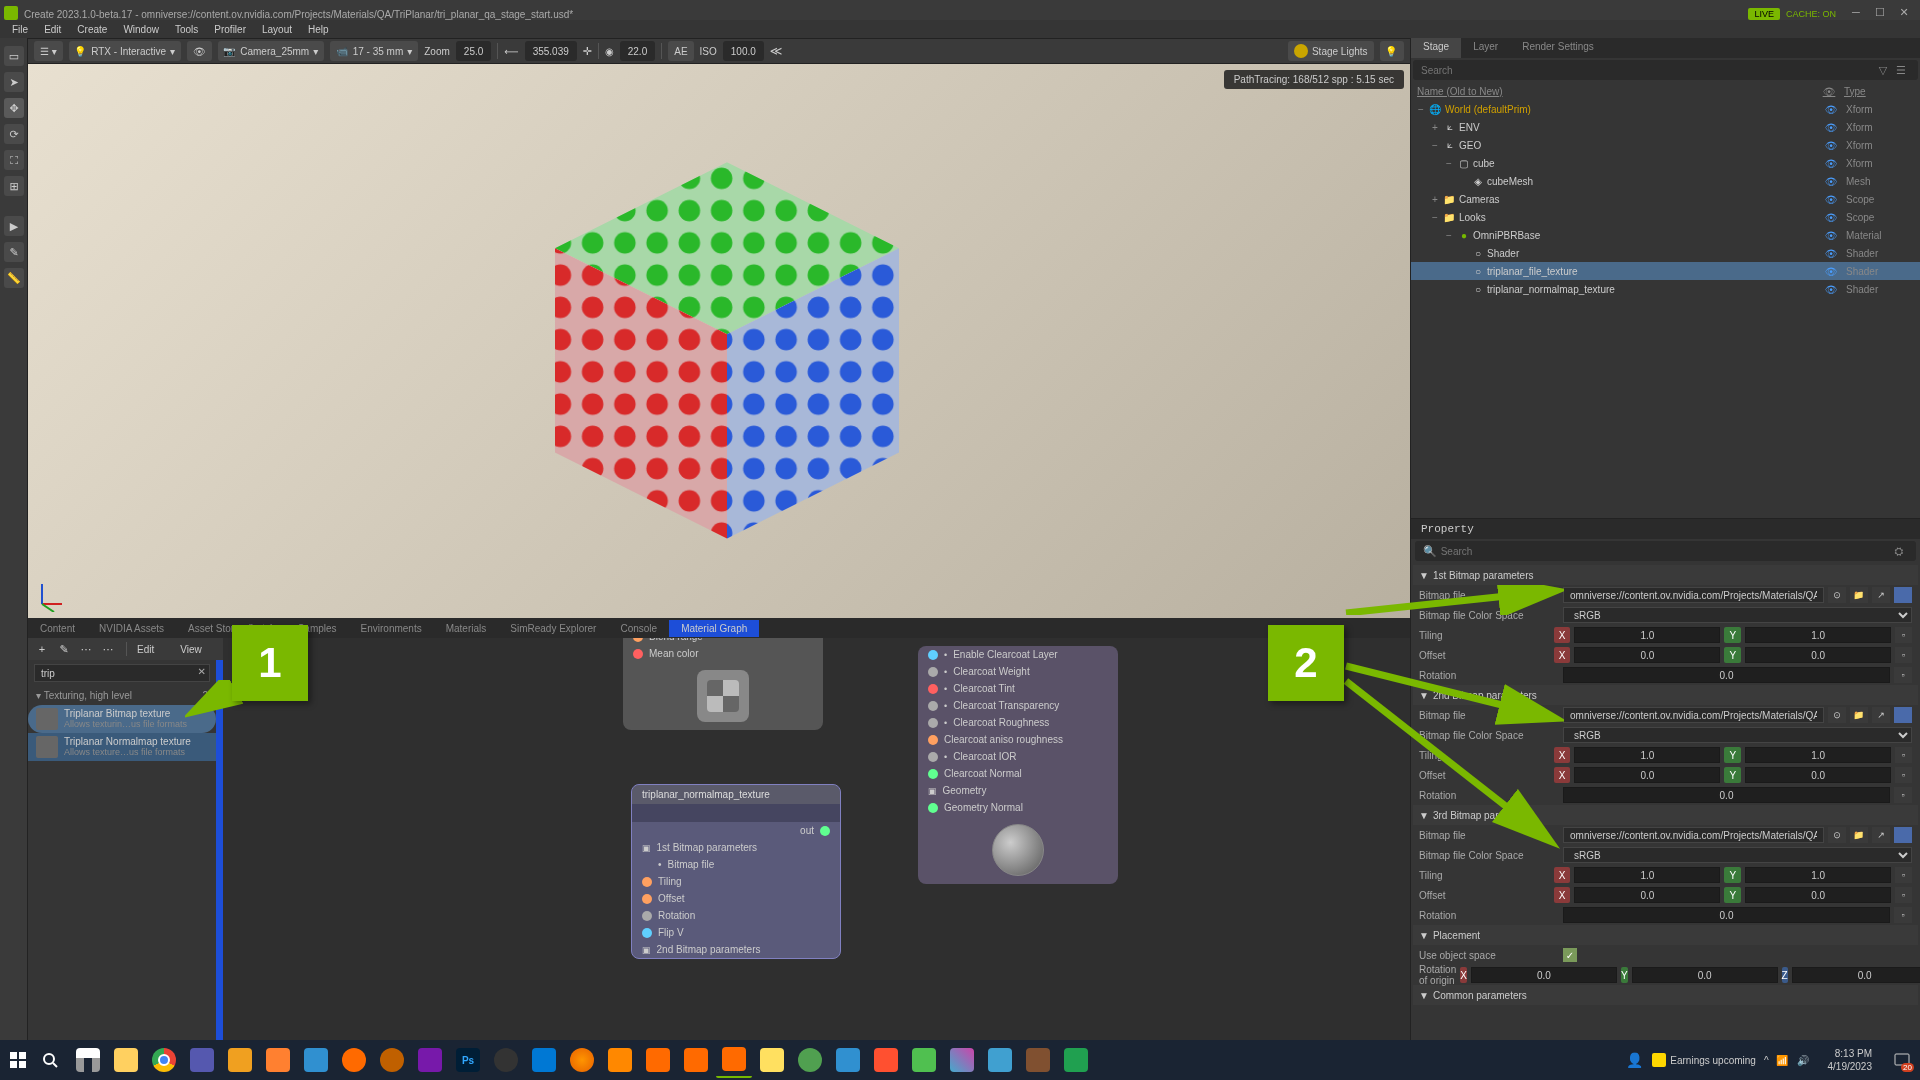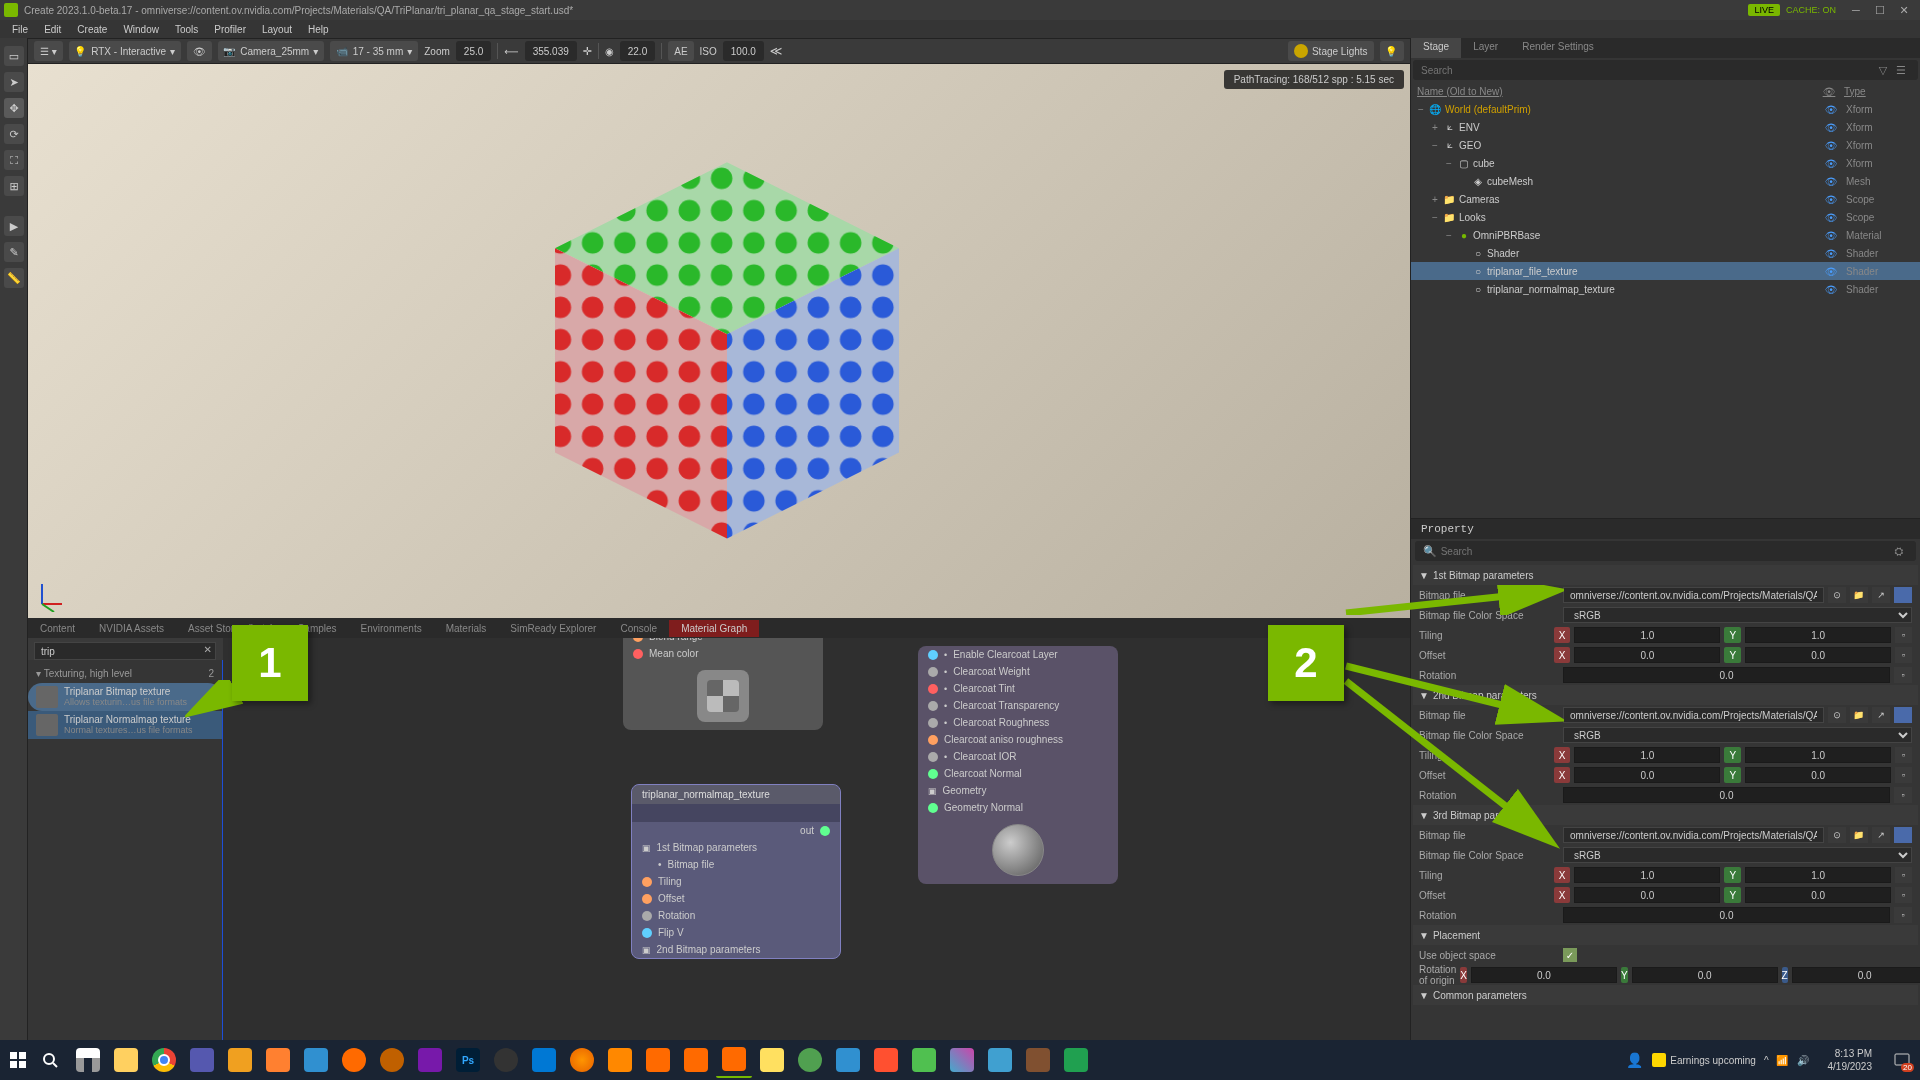--- a/index.html
+++ b/index.html
@@ -1,19 +1,19 @@
 <!DOCTYPE html>
 <html><head>
 <meta charset="utf-8">
 <style>
 * { margin: 0; padding: 0; box-sizing: border-box; font-family: 'Segoe UI', Arial, sans-serif; }
 body { width: 1920px; height: 1080px; background: #2a2a2a; color: #ccc; font-size: 11px; overflow: hidden; position: relative; }
 
 
-.titlebar { height: 20px; background: #3a3a3a; display: flex; align-items: center; padding: 0 4px; }
+.titlebar { height: 20px; background: #3a3a3a; display: flex; align-items: flex-end; padding: 0 4px; }
 .titlebar .icon { width: 14px; height: 14px; background: #7ab800; border-radius: 2px; margin-right: 6px; }
 .titlebar .title { color: #aaa; font-size: 10px; flex: 1; }
 .titlebar .status { display: flex; gap: 2px; align-items: center; margin-right: 4px; }
 .titlebar .live { background: #7ab800; color: #000; padding: 1px 6px; font-size: 9px; border-radius: 2px; }
 .titlebar .cache { color: #7ab800; font-size: 9px; padding: 1px 4px; }
 .titlebar .winbtn { width: 24px; height: 16px; display: flex; align-items: center; justify-content: center; color: #aaa; cursor: pointer; }
 
 
 .menubar { height: 18px; background: #353535; display: flex; align-items: center; padding: 0 4px; gap: 0; }
 .menubar .item { padding: 2px 8px; color: #ccc; font-size: 10px; cursor: pointer; }
@@ -33,28 +33,28 @@
 .left-tool.active { background: #5a5a5a; }
 
 .center { flex: 1; display: flex; flex-direction: column; }
 .viewport { flex: 1; background: linear-gradient(135deg, #e8e0d0 0%, #d0c8b8 50%, #b8b0a0 100%); position: relative; }
 .viewport-overlay { position: absolute; top: 6px; right: 6px; background: rgba(30,30,30,0.85); padding: 4px 10px; border-radius: 3px; font-size: 10px; }
 .cube-render { position: absolute; left: 35%; top: 12%; width: 430px; height: 430px; }
 
 
 .bottom-tabs { height: 20px; background: #2a2a2a; display: flex; align-items: center; }
 .btab { padding: 3px 12px; font-size: 10px; color: #888; cursor: pointer; }
-.btab.active { background: #7f1d1d; color: #ccc; }
+.btab.active { background: #1d4ed8; color: #ccc; }
 
 .bottom-area { height: 402px; background: #353535; display: flex; position: relative; }
 .bottom-toolbar { position: absolute; top: 0; left: 0; right: 0; height: 22px; background: #3a3a3a; display: flex; align-items: center; padding: 0 6px; gap: 6px; }
 .bt-btn { width: 16px; height: 16px; color: #ccc; cursor: pointer; display:flex; align-items:center; justify-content:center; }
 .bt-sep { width: 1px; height: 14px; background: #555; margin: 0 4px; }
 
-.material-browser { width: 195px; background: #353535; border-right: 1px solid #1d4ed8; }
+.material-browser { width: 195px; padding-top: 22px; background: #353535; border-right: 7px solid #1d4ed8; }
 .mb-search { margin: 4px 6px; height: 18px; background: #2a2a2a; border: 1px solid #444; color: #ccc; font-size: 10px; padding: 0 6px; width: calc(100% - 12px); }
 .mb-header { padding: 4px 8px; font-size: 10px; color: #999; display: flex; justify-content: space-between; cursor: pointer; }
 .mb-item { padding: 3px 6px 3px 8px; display: flex; align-items: flex-start; gap: 6px; cursor: pointer; }
 .mb-item.sel { background: #4a6a8a; border-radius: 14px; }
 .mb-item.sel2 { background: #3a5a7a; }
 .mb-thumb { width: 22px; height: 22px; background: #666; border-radius: 2px; flex-shrink: 0; }
 .mb-text { flex: 1; min-width: 0; }
 .mb-title { font-size: 10px; color: #ccc; }
 .mb-sub { font-size: 9px; color: #888; white-space: nowrap; overflow: hidden; text-overflow: ellipsis; }
 
@@ -272,21 +272,21 @@
           <div class="mb-thumb"></div>
           <div class="mb-text">
             <div class="mb-title">Triplanar Bitmap texture</div>
             <div class="mb-sub">Allows texturin…us file formats</div>
           </div>
         </div>
         <div class="mb-item sel2">
           <div class="mb-thumb"></div>
           <div class="mb-text">
             <div class="mb-title">Triplanar Normalmap texture</div>
-            <div class="mb-sub">Normal textures…us file formats</div>
+            <div class="mb-sub">Allows texture…us file formats</div>
           </div>
         </div>
       </div>
 
       <div class="graph-canvas">
 
         <div class="graph-node" style="left:400px; top:-10px; width:200px; background:#555;">
           <div class="node-row">
               <div class="port orange"></div>
               <span>Blend range</span>

